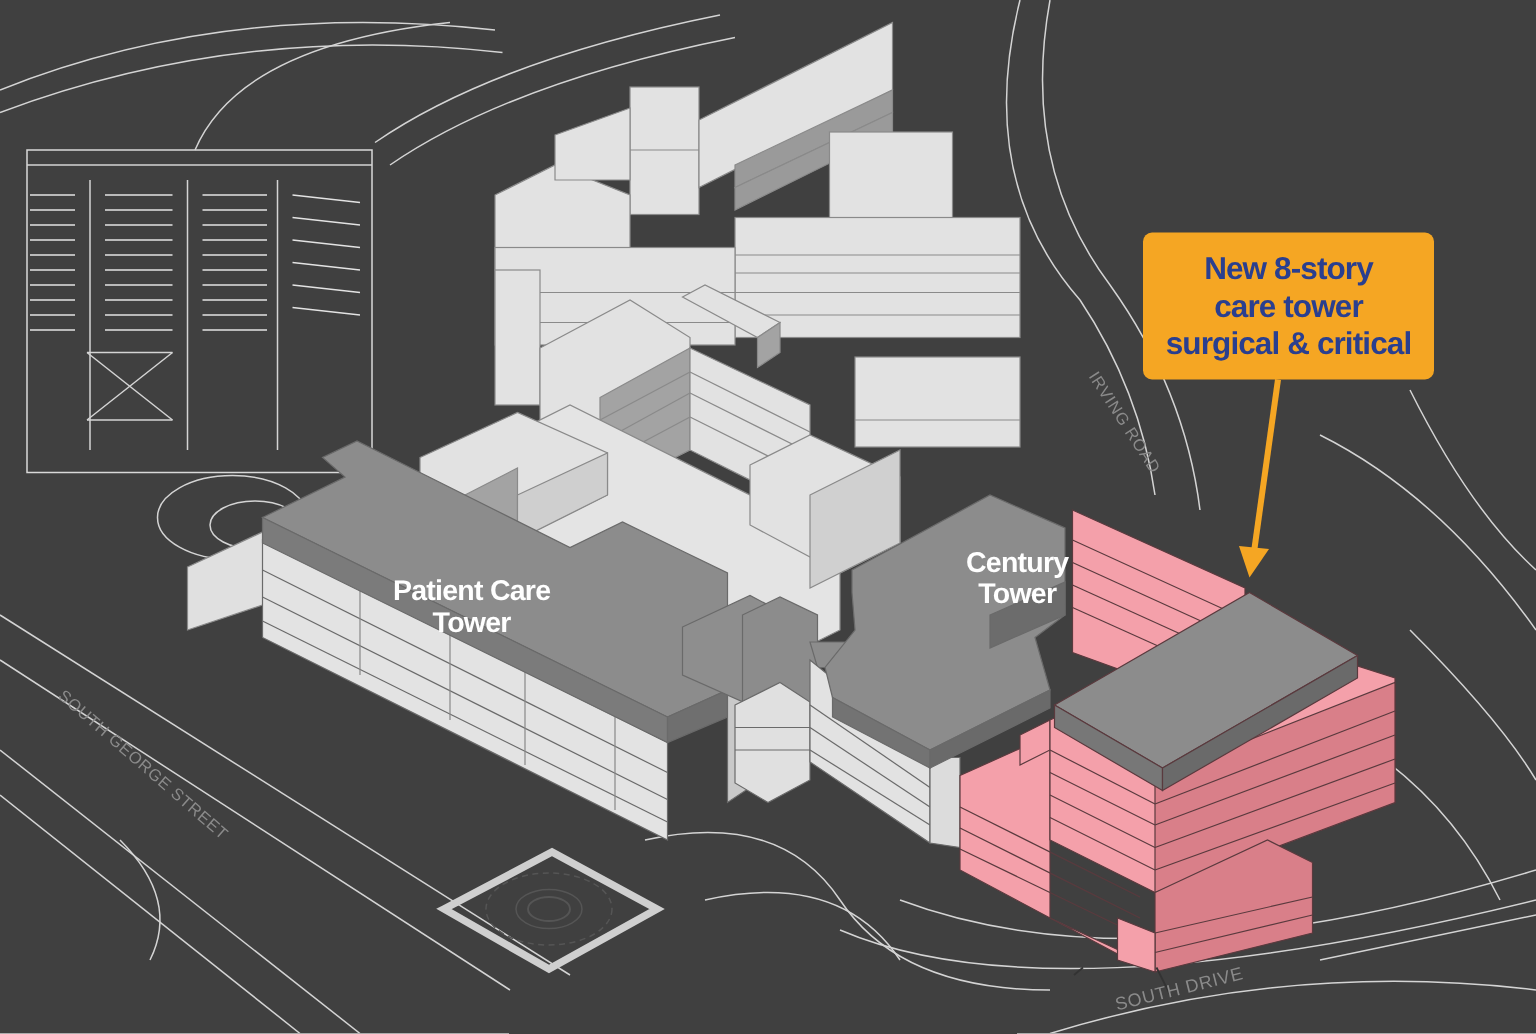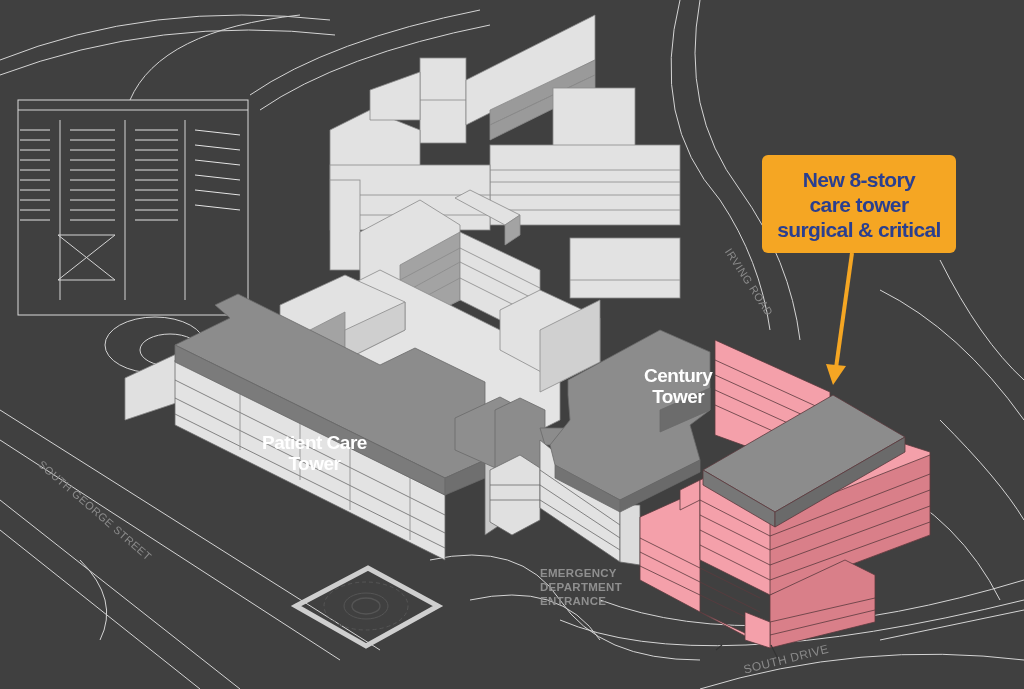--- a/index.html
+++ b/index.html
@@ -252,32 +252,27 @@
   </svg>
 
   <div class="callout">
     <div>
       <span>New 8-story</span>
       <span>care tower</span>
       <span>surgical &amp; critical</span>
     </div>
   </div>
 
-  <div class="bldg-label" style="left:262px; top:384px;margin-top:48px;">
+  <div class="bldg-label" style="left:262px; top:384px;">
     <div>Patient Care</div>
     <div>Tower</div>
   </div>
   <div class="bldg-label" style="left:600px; top:365px;margin-left:44px;">
     <div>Century</div>
     <div>Tower</div>
   </div>
 
   <div class="road-label" style="left:44px; top:458px; transform: rotate(41deg);">SOUTH GEORGE STREET</div>
   <div class="road-label" style="left:733px; top:246px; transform: rotate(57deg);">IRVING ROAD</div>
   <div class="road-label" style="left:742px; top:663px; transform: rotate(-14deg); font-size:12px;">SOUTH DRIVE</div>
 
-  <div class="ed-label">
-    <span>EMERGENCY</span>
-    <span>DEPARTMENT</span>
-    <span>ENTRANCE</span>
-  </div>
 
 </div>
 
 </body></html>

